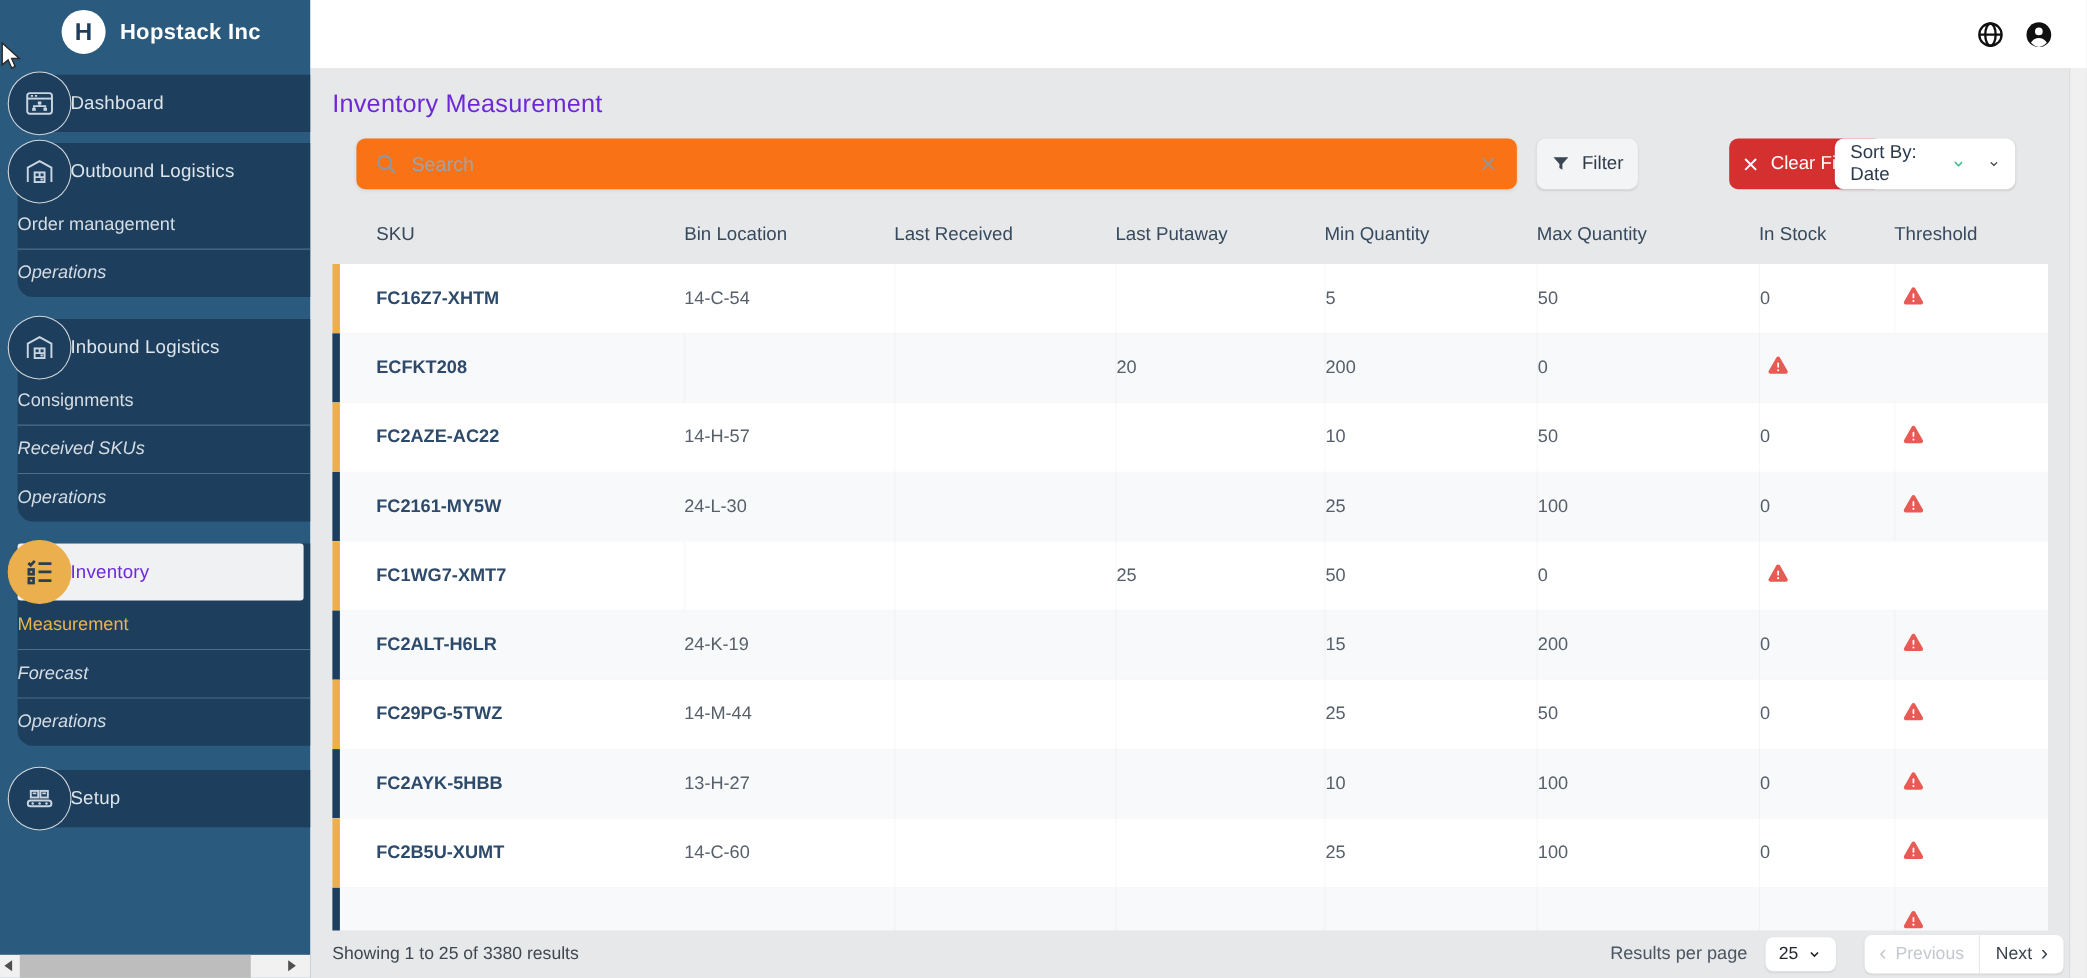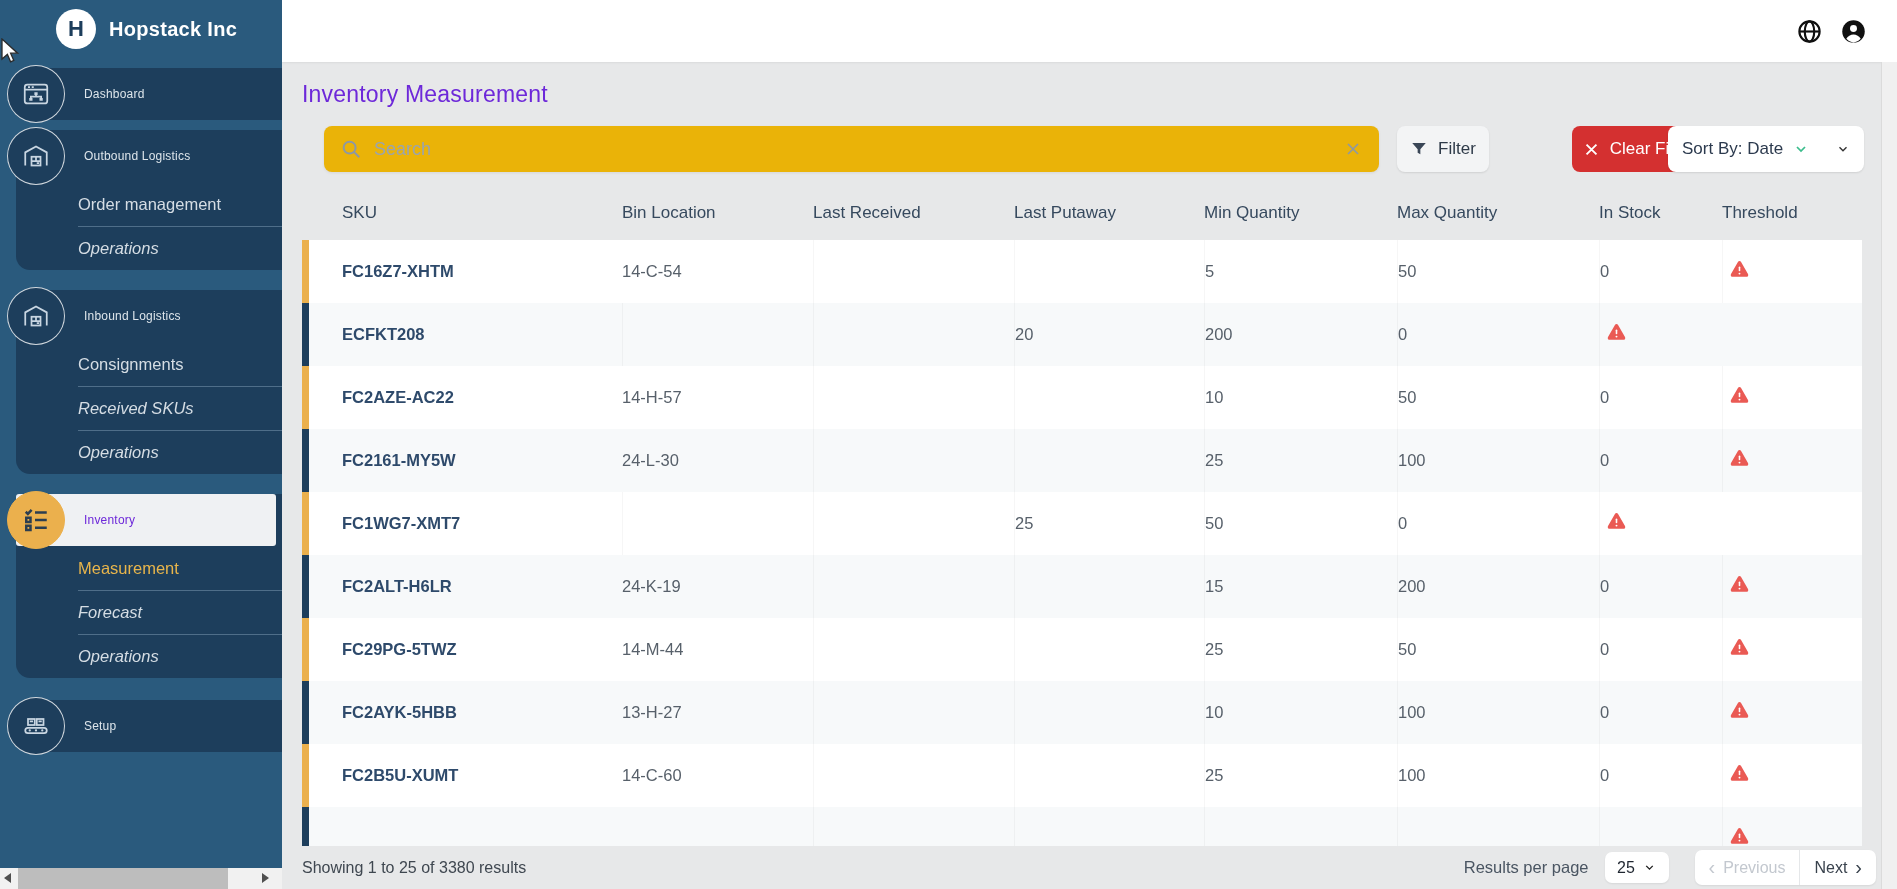--- a/index.html
+++ b/index.html
@@ -14,47 +14,47 @@
   .sidebar{position:absolute;left:0;top:0;width:282px;height:889px;background:var(--sidebar);z-index:5;}
   .brand{display:flex;align-items:center;gap:13px;padding:9px 0 0 56px;}
   .brand-logo{width:40px;height:40px;border-radius:50%;background:#fff;display:flex;align-items:center;justify-content:center;font-weight:800;font-size:22px;color:#1D3E5C;flex:none;}
   .brand-name{color:#fff;font-size:20px;font-weight:700;letter-spacing:.3px;white-space:nowrap;}
   .nav-block{position:absolute;left:16px;right:0;background:var(--block);border-radius:14px 0 0 14px;}
   .nav-head{position:relative;height:52px;display:flex;align-items:center;cursor:pointer;}
   .nav-head.active{background:#EFF1F3;border-radius:3px;margin-right:6px;}
   .nav-circle{position:absolute;left:-9px;top:-3px;width:58px;height:58px;border-radius:50%;border:1px solid rgba(255,255,255,.8);background:var(--block);display:flex;align-items:center;justify-content:center;color:#C9D6E2;flex:none;}
   .nav-circle.active{background:var(--accent-yellow);border-color:var(--accent-yellow);color:#2C3E50;}
   .nav-circle svg{width:30px;height:30px;}
-  .nav-label{margin-left:68px;color:#DDE5EB;font-size:12px;letter-spacing:.2px;white-space:nowrap;}
+  .nav-label{margin-left:48px;color:#DDE5EB;font-size:17px;letter-spacing:.2px;white-space:nowrap;}
   .nav-head.active .nav-label{color:#6d28d9;}
-  .nav-sub{margin-left:62px;height:44px;display:flex;align-items:center;color:#D5DDE4;font-size:16.5px;cursor:pointer;white-space:nowrap;}
+  .nav-sub{height:44px;display:flex;align-items:center;color:#D5DDE4;font-size:16.5px;cursor:pointer;white-space:nowrap;}
   .nav-sub.divided{border-top:1px solid rgba(160,190,210,.38);font-style:italic;}
   .nav-sub.active{color:var(--active-yellow);}
   
   .hscroll{position:absolute;left:0;bottom:0;width:282px;height:21px;background:#F1F1F1;z-index:8;}
   .hs-thumb{position:absolute;left:18px;top:0;bottom:0;width:210px;background:#BDBDBD;}
   .hs-arrow{position:absolute;top:5px;width:0;height:0;border-top:5.5px solid transparent;border-bottom:5.5px solid transparent;}
   .hs-arrow.left{left:4px;border-right:7px solid #4F4F4F;}
   .hs-arrow.right{left:262px;border-left:7px solid #4F4F4F;}
   
   .topbar{position:absolute;left:282px;top:0;right:0;height:62px;background:#fff;box-shadow:0 1px 2px rgba(0,0,0,.06);display:flex;align-items:center;justify-content:flex-end;gap:17px;padding-right:30px;z-index:4;}
   .topbar .icon-btn{width:27px;height:27px;cursor:pointer;color:#101010;}
   .topbar svg{width:100%;height:100%;}
   
   .main{position:absolute;left:282px;top:62px;right:0;bottom:0;background:#E7E8E9;}
   .page-title{position:absolute;left:20px;top:19px;font-size:23px;font-weight:400;color:#6d28d9;letter-spacing:.2px;}
-  .search-box{position:absolute;left:42px;top:64px;width:1055px;height:46px;background:#eab308;border-radius:8px;box-shadow:0 1px 3px rgba(0,0,0,.08);display:flex;align-items:center;padding:0 16px;gap:12px;}
+  .search-box{position:absolute;left:42px;top:64px;width:1055px;height:46px;background:#f97316;border-radius:8px;box-shadow:0 1px 3px rgba(0,0,0,.08);display:flex;align-items:center;padding:0 16px;gap:12px;}
   .search-box svg{flex:none;}
   .search-box input{flex:1;border:none;outline:none;font-size:18px;color:#333;font-family:inherit;background:transparent;}
   .search-box input::placeholder{color:#9AA4AE;}
   .clear-x{width:20px;height:20px;color:#8D98A5;cursor:pointer;flex:none;}
   .btn{position:absolute;top:64px;height:46px;border-radius:8px;display:flex;align-items:center;justify-content:center;gap:10px;font-size:17px;cursor:pointer;}
   .filter-btn{left:1115px;width:92px;background:#F3F4F5;color:#2E3A48;box-shadow:0 1px 2px rgba(0,0,0,.10);}
   .clear-btn{left:1290px;width:140px;background:var(--danger);color:#fff;font-weight:500;}
-  .sort-btn{left:1386px;width:196px;background:#fff;color:#2C3A4E;box-shadow:0 1px 2px rgba(0,0,0,.10);justify-content:flex-start;padding:0 14px;}
+  .sort-btn{left:1386px;width:164px;background:#fff;color:#2C3A4E;box-shadow:0 1px 2px rgba(0,0,0,.10);justify-content:flex-start;padding:0 14px;}
   .sort-btn .sp{flex:1;}
   
   .thead{position:absolute;left:20px;top:124px;width:1560px;height:54px;display:grid;grid-template-columns:320px 191px 201px 190px 193px 202px 123px 140px;align-items:center;color:#36495E;font-size:17px;font-weight:500;}
   .th:first-child{padding-left:40px;}
   .tbody{position:absolute;left:20px;top:178px;width:1560px;height:606px;overflow:hidden;}
   .row{display:grid;grid-template-columns:320px 191px 201px 190px 193px 202px 123px 140px;height:63px;align-items:center;position:relative;background:#fff;cursor:pointer;}
   .row:nth-child(even){background:#F7F9FA;}
   .row::before{content:"";position:absolute;left:0;top:0;bottom:0;width:7px;background:var(--accent-yellow);}
   .row:nth-child(even)::before{background:var(--block);}
   .cell{font-size:16.5px;color:#57606A;height:100%;display:flex;align-items:center;}

